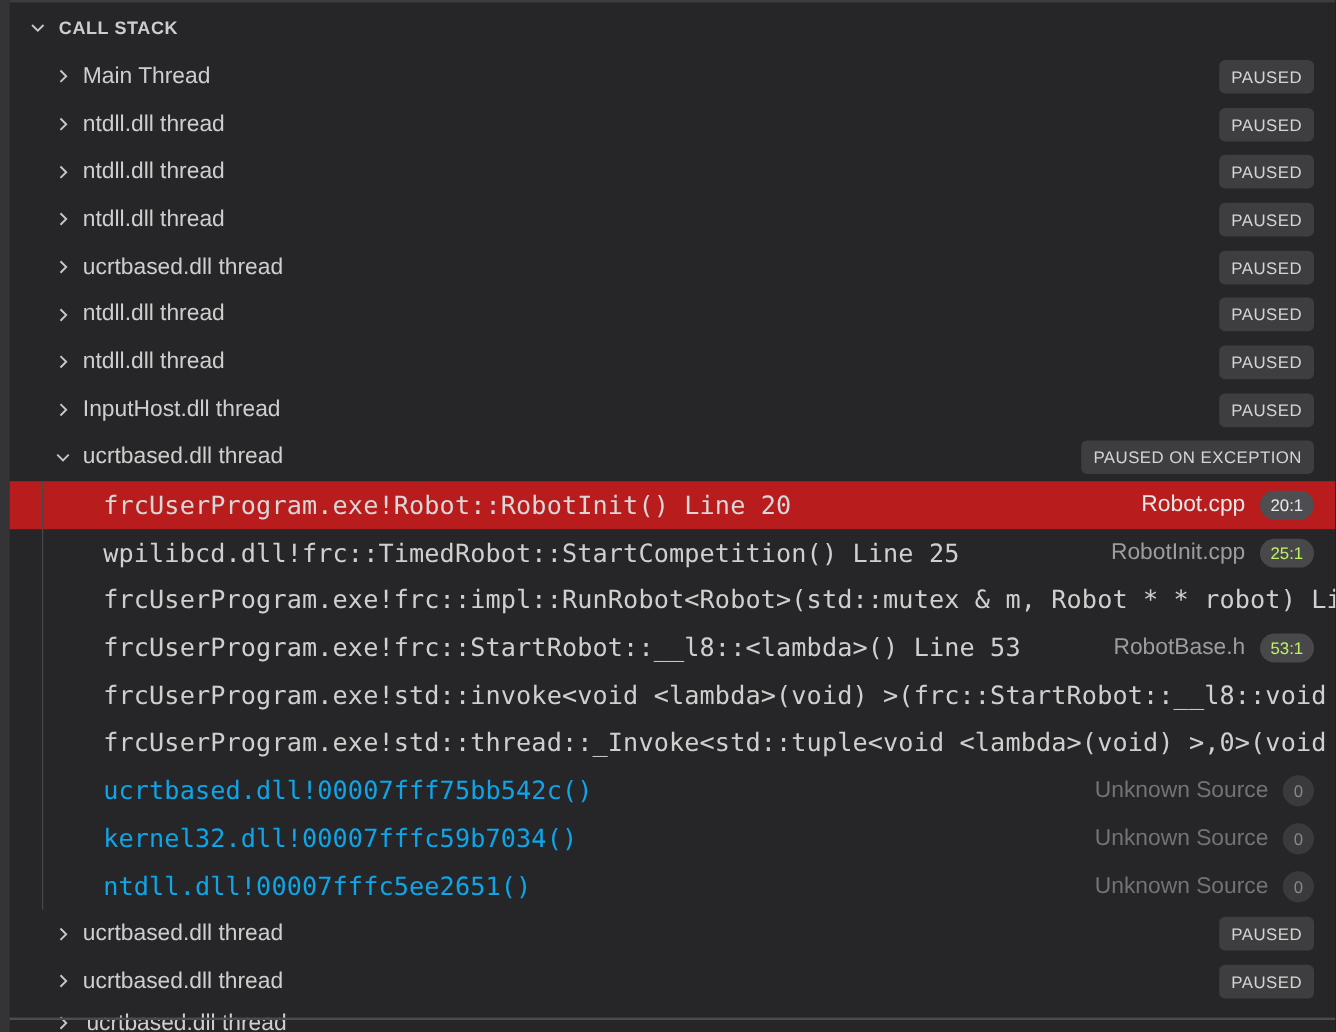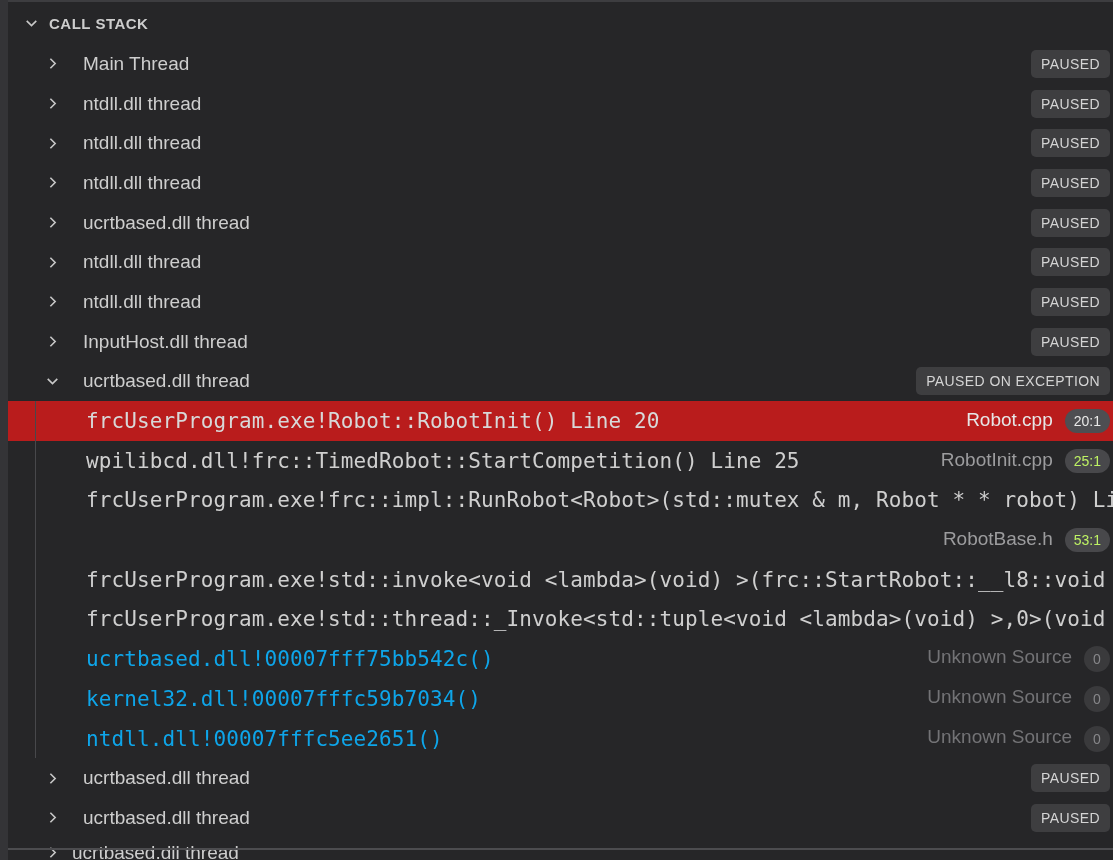--- a/index.html
+++ b/index.html
@@ -19,37 +19,37 @@
 
   .header{
     height:42px;display:flex;align-items:center;
     padding-left:15px;gap:9px;cursor:pointer;
   }
   .header .title{
     font-size:15px;font-weight:700;letter-spacing:.5px;color:#cdcdcd;
   }
 
   .row{height:39.7px;display:flex;align-items:center;white-space:nowrap;overflow:hidden;position:relative;}
-  .row.thread{padding-left:36px;gap:22px;cursor:pointer;}
+  .row.thread{padding-left:36px;gap:8px;cursor:pointer;}
   .row.frame{padding-left:78px;cursor:pointer;}
   .row.selected{background:#b91c1c;}
 
   .chev{flex:0 0 auto;width:17px;height:17px;display:block;}
   .chev svg{display:block;}
 
   .thread-label{font-size:19px;color:#cecece;}
 
   .mono{
     font-family:"DejaVu Sans Mono",monospace;
     font-size:21px;letter-spacing:.1px;color:#cfcfcf;
   }
   .row.selected .mono{color:#d8d8d8;}
   .row.dim .mono{color:#0ea5e9;}
 
-  .right-group{margin-left:auto;display:flex;gap:12px;padding-right:3px;flex:0 0 auto;}
+  .right-group{margin-left:auto;display:flex;align-items:center;gap:12px;padding-right:18px;flex:0 0 auto;}
 
   .badge{
     background:#3e3e40;color:#d4d4d4;
     font-size:14px;letter-spacing:.4px;
     height:28px;display:flex;align-items:center;
     padding:0 10px;border-radius:5px;flex:0 0 auto;
   }
   .badge:empty{display:none;}
 
   .file-label{font-size:19px;color:#9c9c9e;}
@@ -211,20 +211,21 @@
           <span class="file-label">RobotInit.cpp</span>
           <span class="pos-pill">25:1</span>
         </span>
       </div>
 
       <div class="row frame">
         <span class="mono">frcUserProgram.exe!frc::impl::RunRobot&lt;Robot&gt;(std::mutex &amp; m, Robot * * robot) Li</span>
       </div>
 
       <div class="row frame">
+        <span class="mono">frcUserProgram.exe!frc::StartRobot::__l8::&lt;lambda&gt;() Line 53</span>
         <span class="right-group">
           <span class="file-label">RobotBase.h</span>
           <span class="pos-pill">53:1</span>
         </span>
       </div>
 
       <div class="row frame">
         <span class="mono">frcUserProgram.exe!std::invoke&lt;void &lt;lambda&gt;(void) &gt;(frc::StartRobot::__l8::void</span>
       </div>
 

